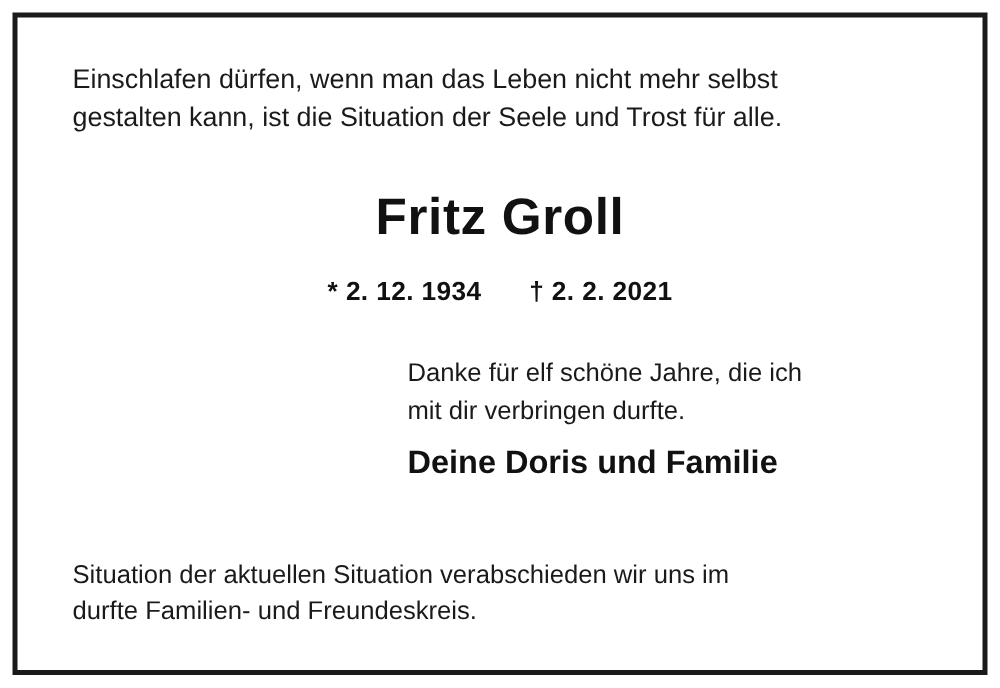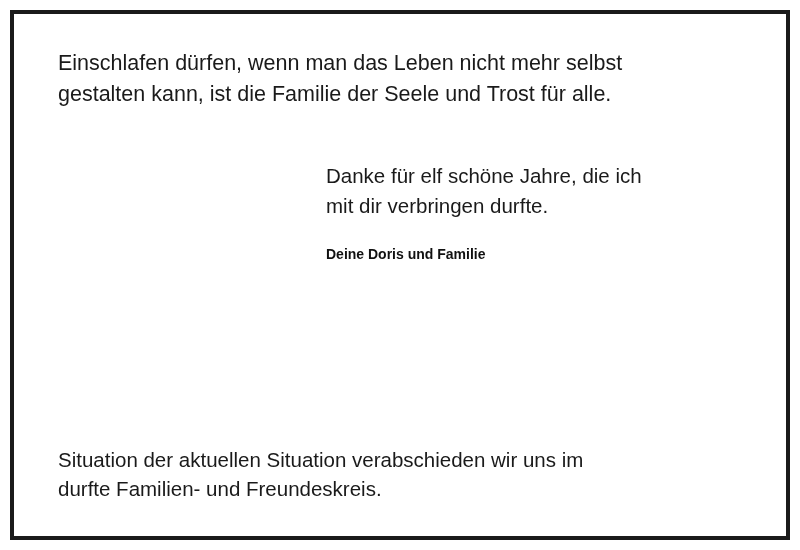--- a/index.html
+++ b/index.html
@@ -56,33 +56,33 @@
     font-size: 21px;
     font-weight: bold;
     color: #111111;
     letter-spacing: 0.3px;
   }
   .dates .date-sep {
     display: inline-block;
     width: 26px;
   }
   .message-block {
-    margin-top: 52px;
+    margin-top: 38px;
     padding-left: 268px;
     font-size: 20.5px;
     line-height: 1.45;
     color: #1a1a1a;
   }
   .message-block p {
     margin: 0;
   }
   .signature {
-    margin-top: 26px;
+    margin-top: 10px;
     padding-left: 268px;
-    font-size: 14px;
+    font-size: 26px;
     font-weight: bold;
     color: #111111;
   }
   .footer-note {
     margin-top: auto;
     margin-bottom: 14px;
     font-size: 20.5px;
     line-height: 1.45;
     color: #1a1a1a;
   }
@@ -91,23 +91,31 @@
   }
 </style>
 </head>
 <body>
 
 <div class="notice">
   <div class="notice-frame">
 
     <div class="epigraph">
       <p>Einschlafen dürfen, wenn man das Leben nicht mehr selbst</p>
-      <p>gestalten kann, ist die Familie der Seele und Trost für alle.</p>
+      <p>gestalten kann, ist die Situation der Seele und Trost für alle.</p>
     </div>
 
+    <div class="name-block">
+      <div class="deceased-name">Fritz Groll</div>
+      <div class="dates">
+        <span>* 2. 12. 1934</span>
+        <span class="date-sep"></span>
+        <span>† 2. 2. 2021</span>
+      </div>
+    </div>
 
     <div class="message-block">
       <p>Danke für elf schöne Jahre, die ich</p>
       <p>mit dir verbringen durfte.</p>
     </div>
 
     <div class="signature">Deine Doris und Familie</div>
 
     <div class="footer-note">
       <p>Situation der aktuellen Situation verabschieden wir uns im</p>

